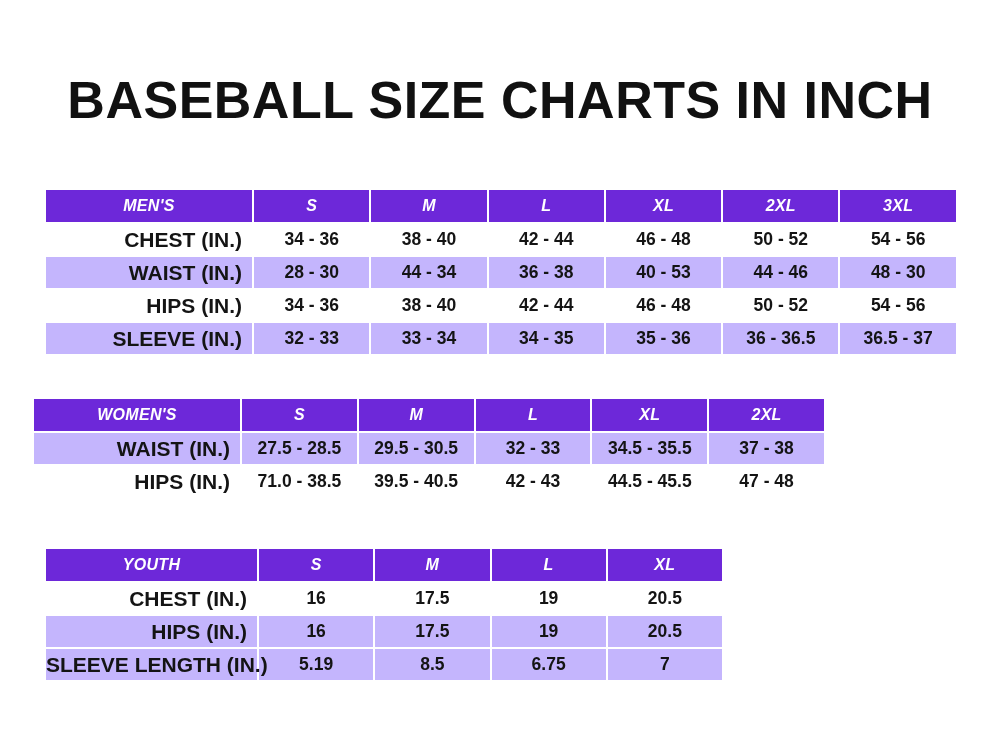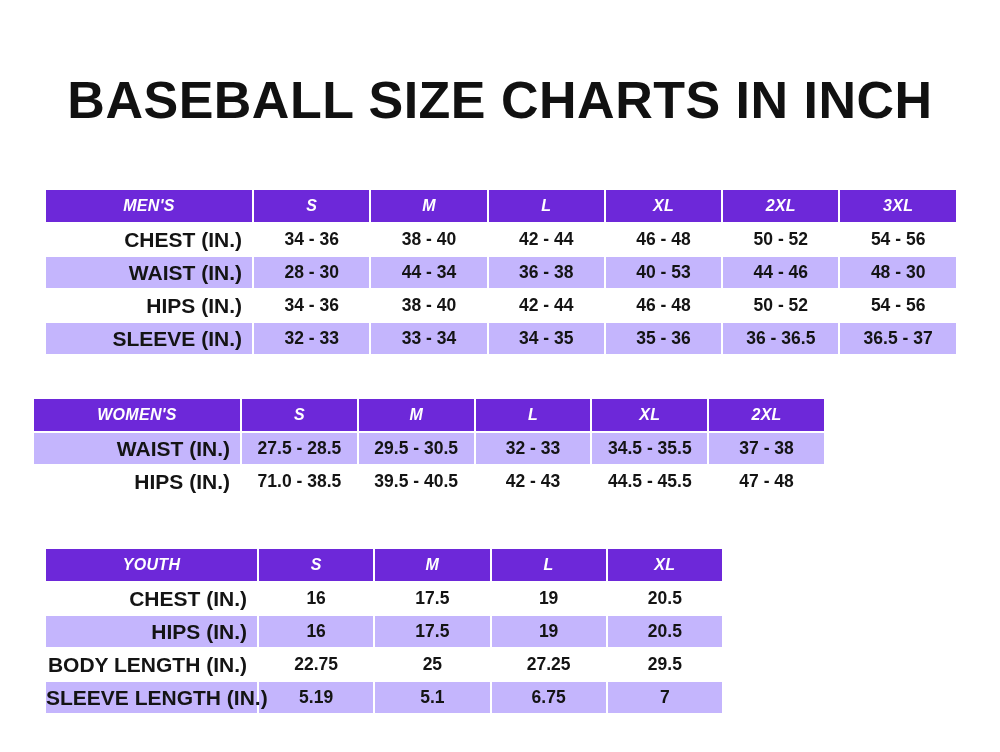--- a/index.html
+++ b/index.html
@@ -219,30 +219,23 @@
         <td>19</td>
         <td>20.5</td>
       </tr>
       <tr class="even">
         <td class="rowlabel">HIPS (IN.)</td>
         <td>16</td>
         <td>17.5</td>
         <td>19</td>
         <td>20.5</td>
       </tr>
-      <tr class="odd">
-        <td class="rowlabel">BODY LENGTH (IN.)</td>
-        <td>22.75</td>
-        <td>25</td>
-        <td>27.25</td>
-        <td>29.5</td>
-      </tr>
       <tr class="even">
         <td class="rowlabel">SLEEVE LENGTH (IN.)</td>
         <td>5.19</td>
-        <td>5.1</td>
+        <td>8.5</td>
         <td>6.75</td>
         <td>7</td>
       </tr>
     </tbody>
   </table>
 
 </div>
 
 </body></html>

